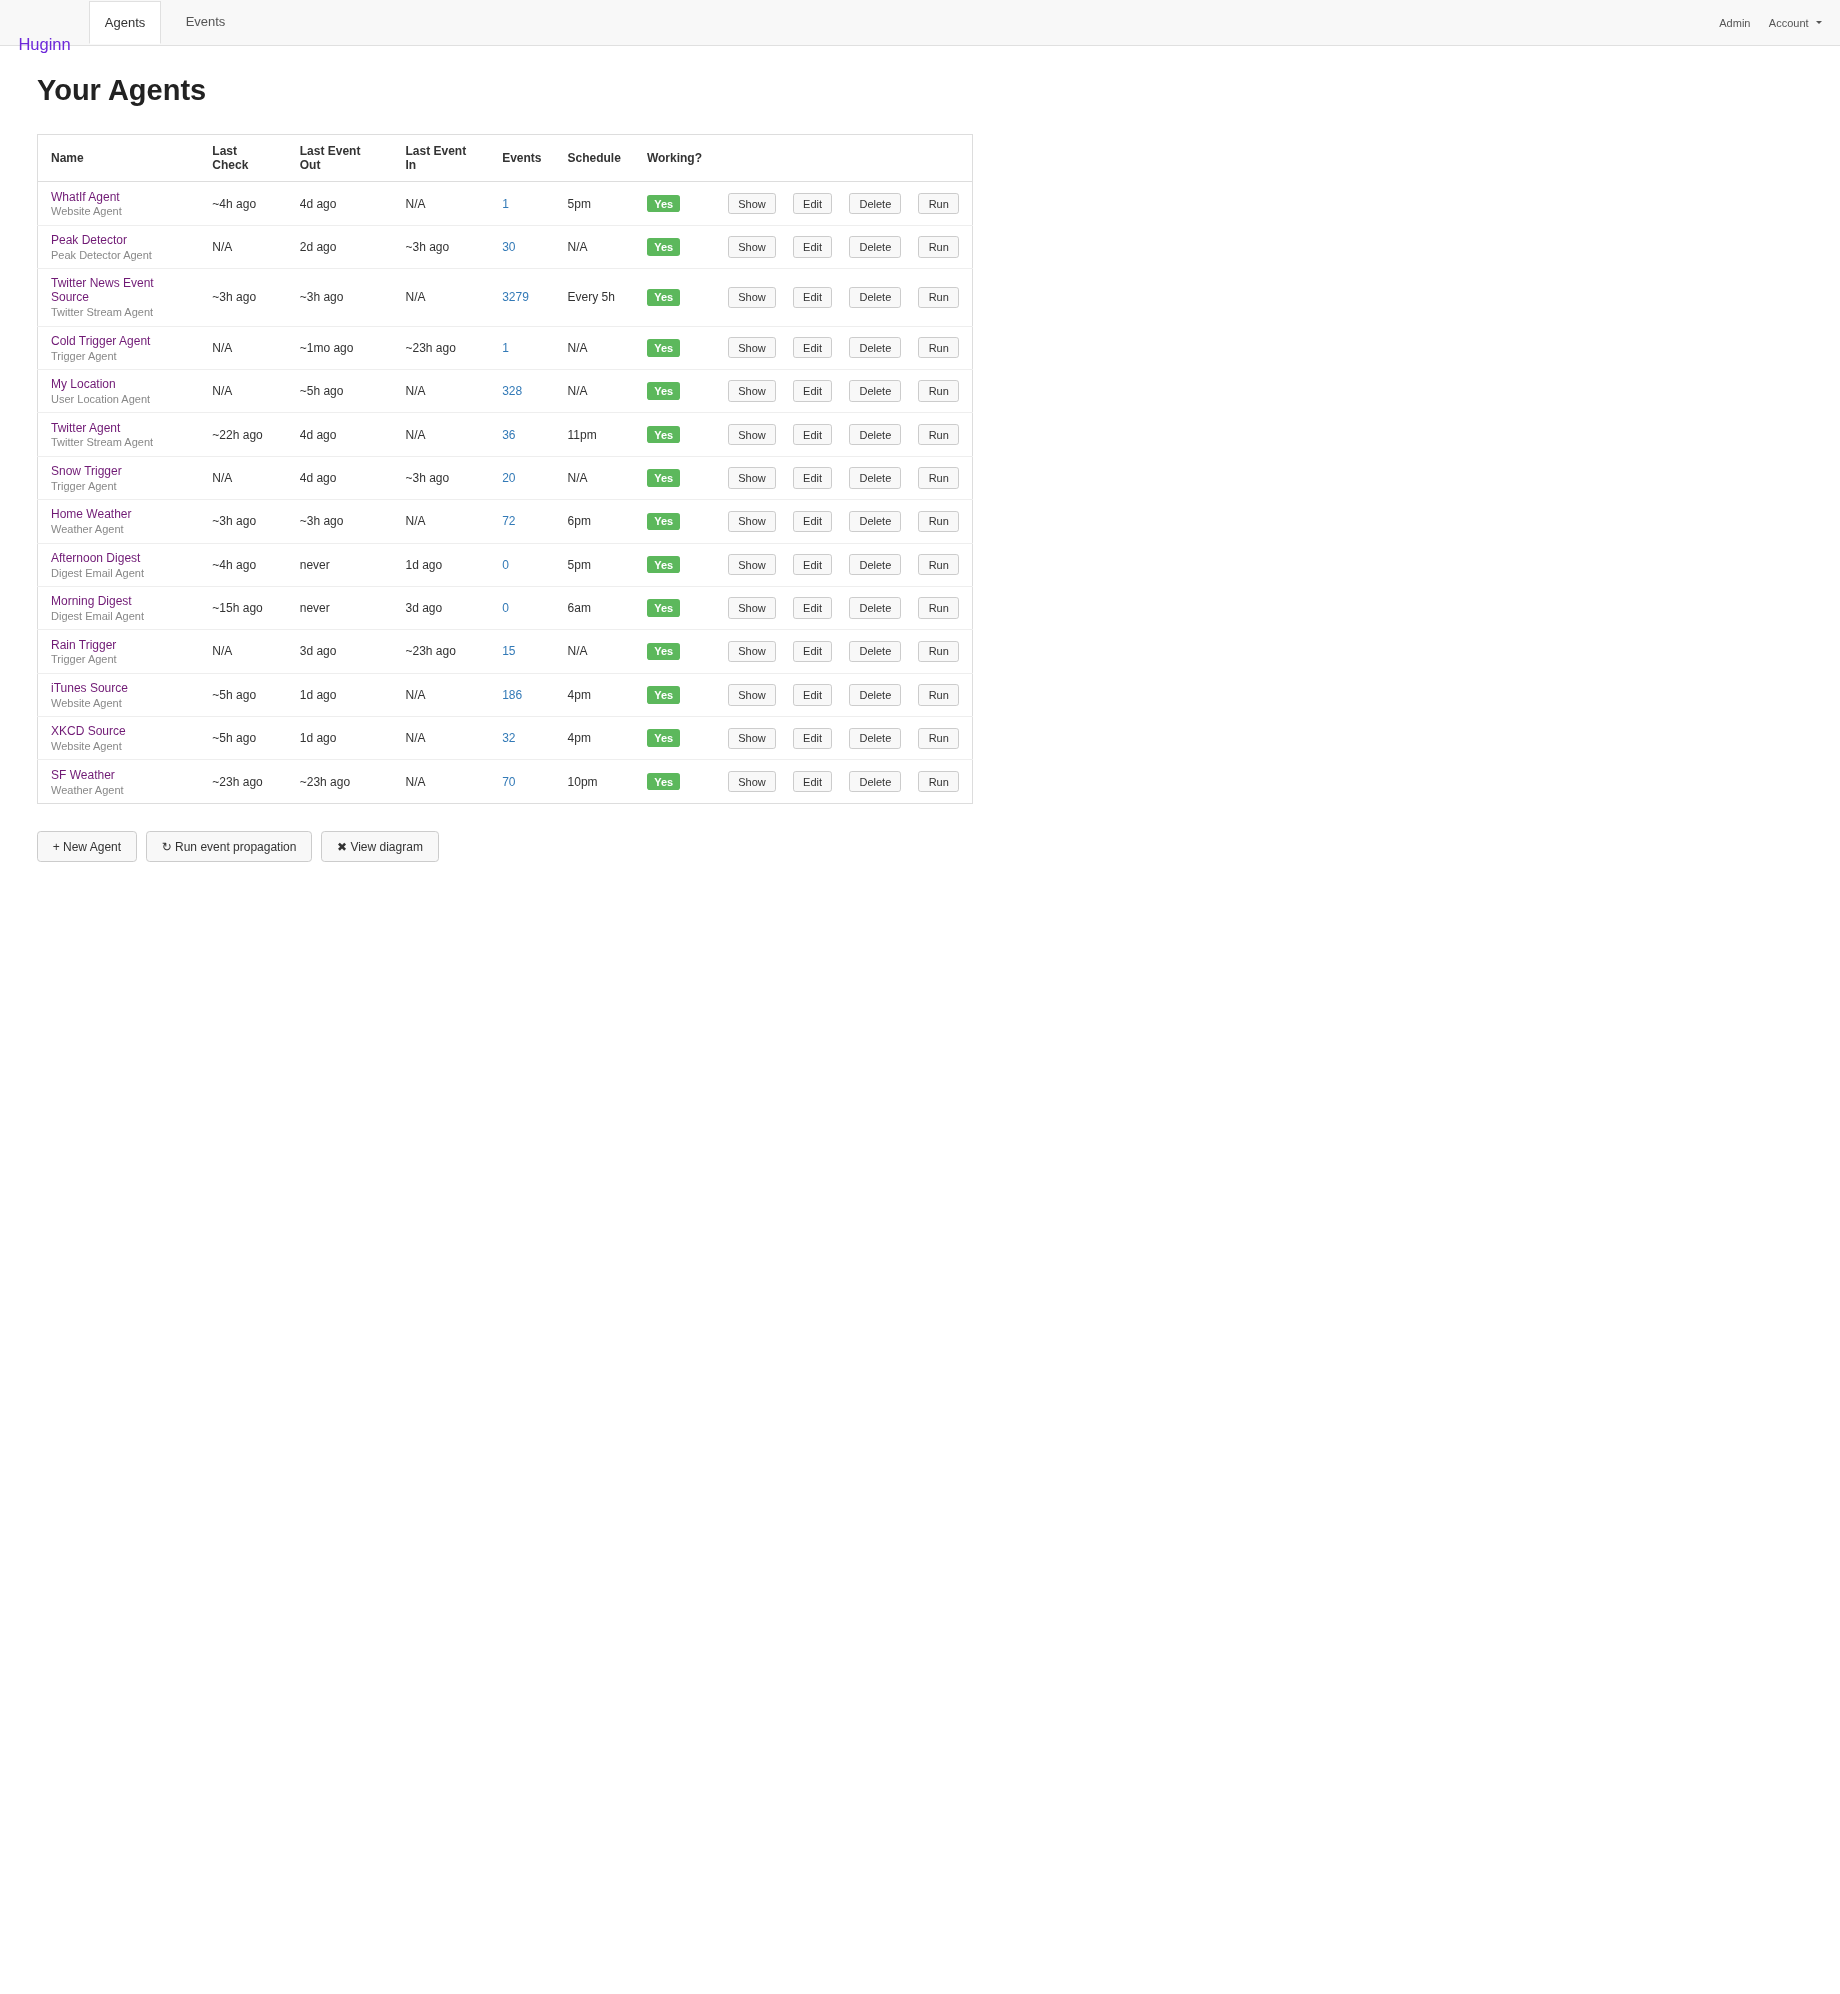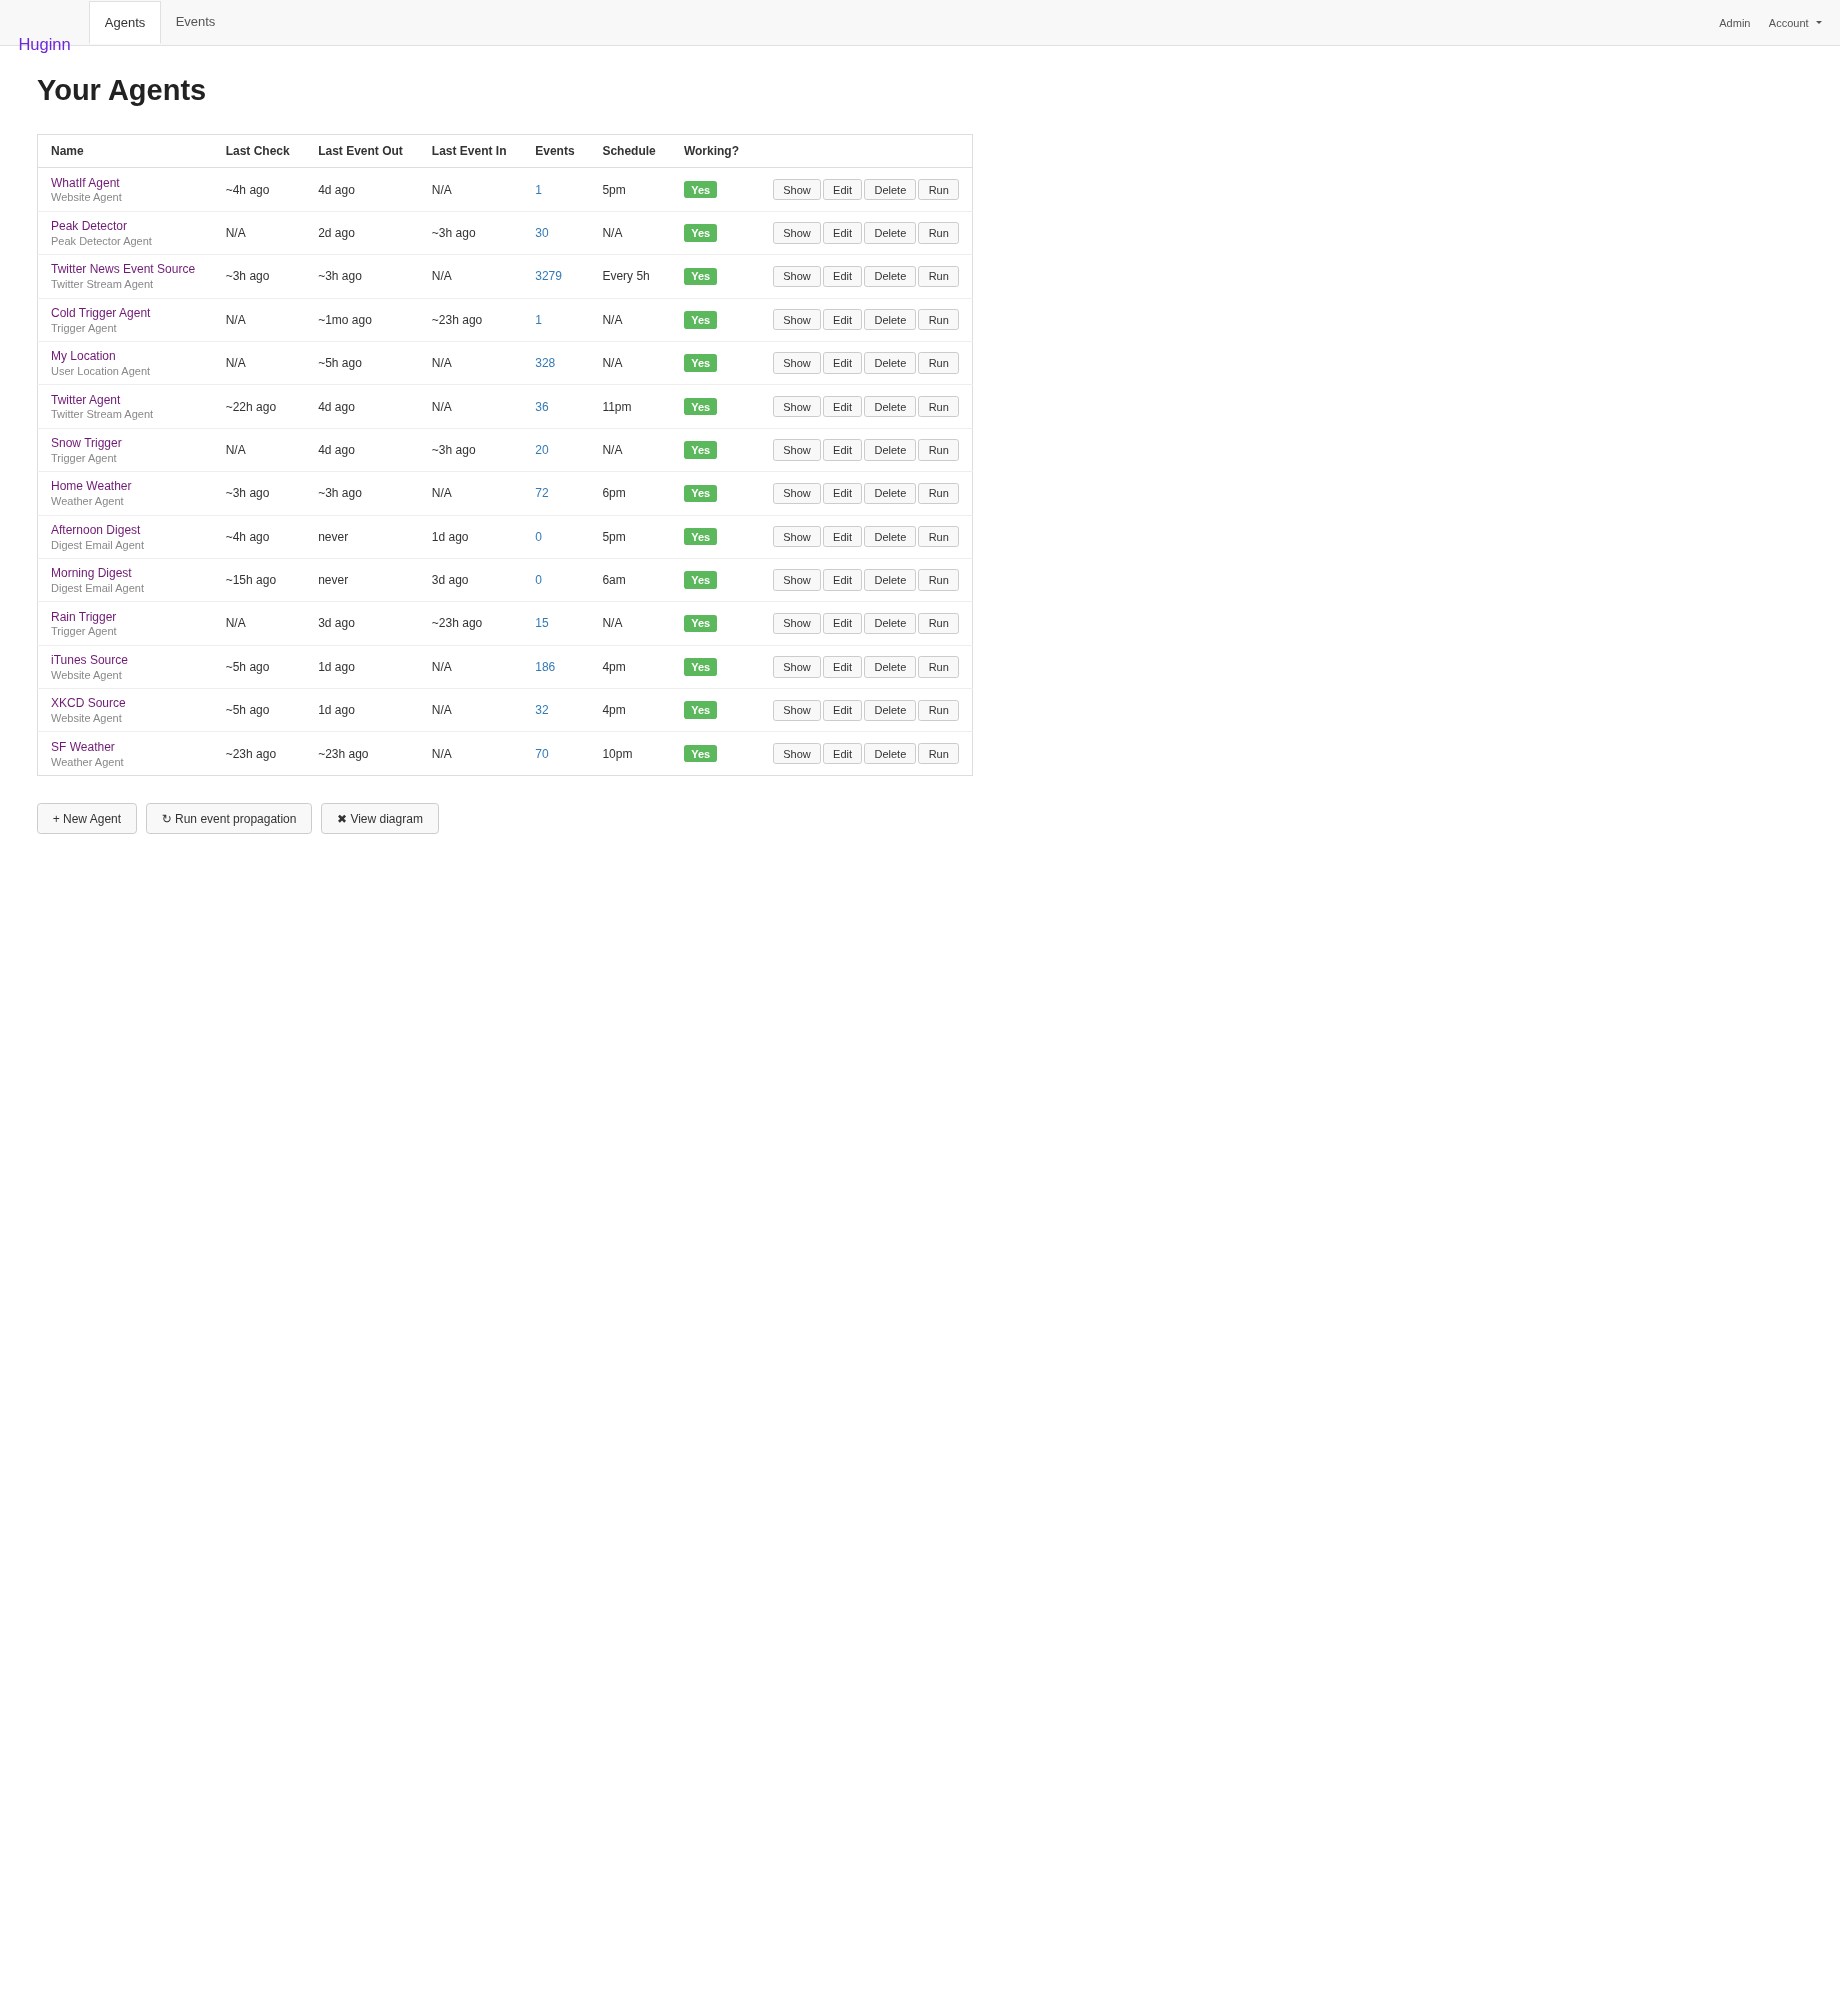--- a/index.html
+++ b/index.html
@@ -17,21 +17,21 @@
     .navbar-brand {
       font-size: 16.5px;
       color: #6d28d9;
       margin-right: 18.4px;
       text-decoration: none;
       font-weight: 300;
       margin-top: 44px;
     }
     .nav-items {
       display: flex;
-      gap: 0;
+      gap: 10px;
       flex: 1;
     }
     .nav-item {
       padding: 13px 14.7px;
       cursor: pointer;
       color: #555;
       text-decoration: none;
       font-size: 13px;
       border-bottom: none;
     }
@@ -126,21 +126,21 @@
       background: #5cb85c;
       color: white;
       padding: 2.8px 7.3px;
       border-radius: 2.8px;
       font-size: 11px;
       font-weight: bold;
       display: inline-block;
     }
     .action-buttons {
       display: flex;
-      gap: 2px;
+      gap: 17px;
       justify-content: flex-end;
     }
     .btn {
       padding: 3.7px 9.2px;
       font-size: 11px;
       border: 0.9px solid #ccc;
       border-radius: 2.8px;
       background: #f8f8f8;
       cursor: pointer;
       color: #333;

